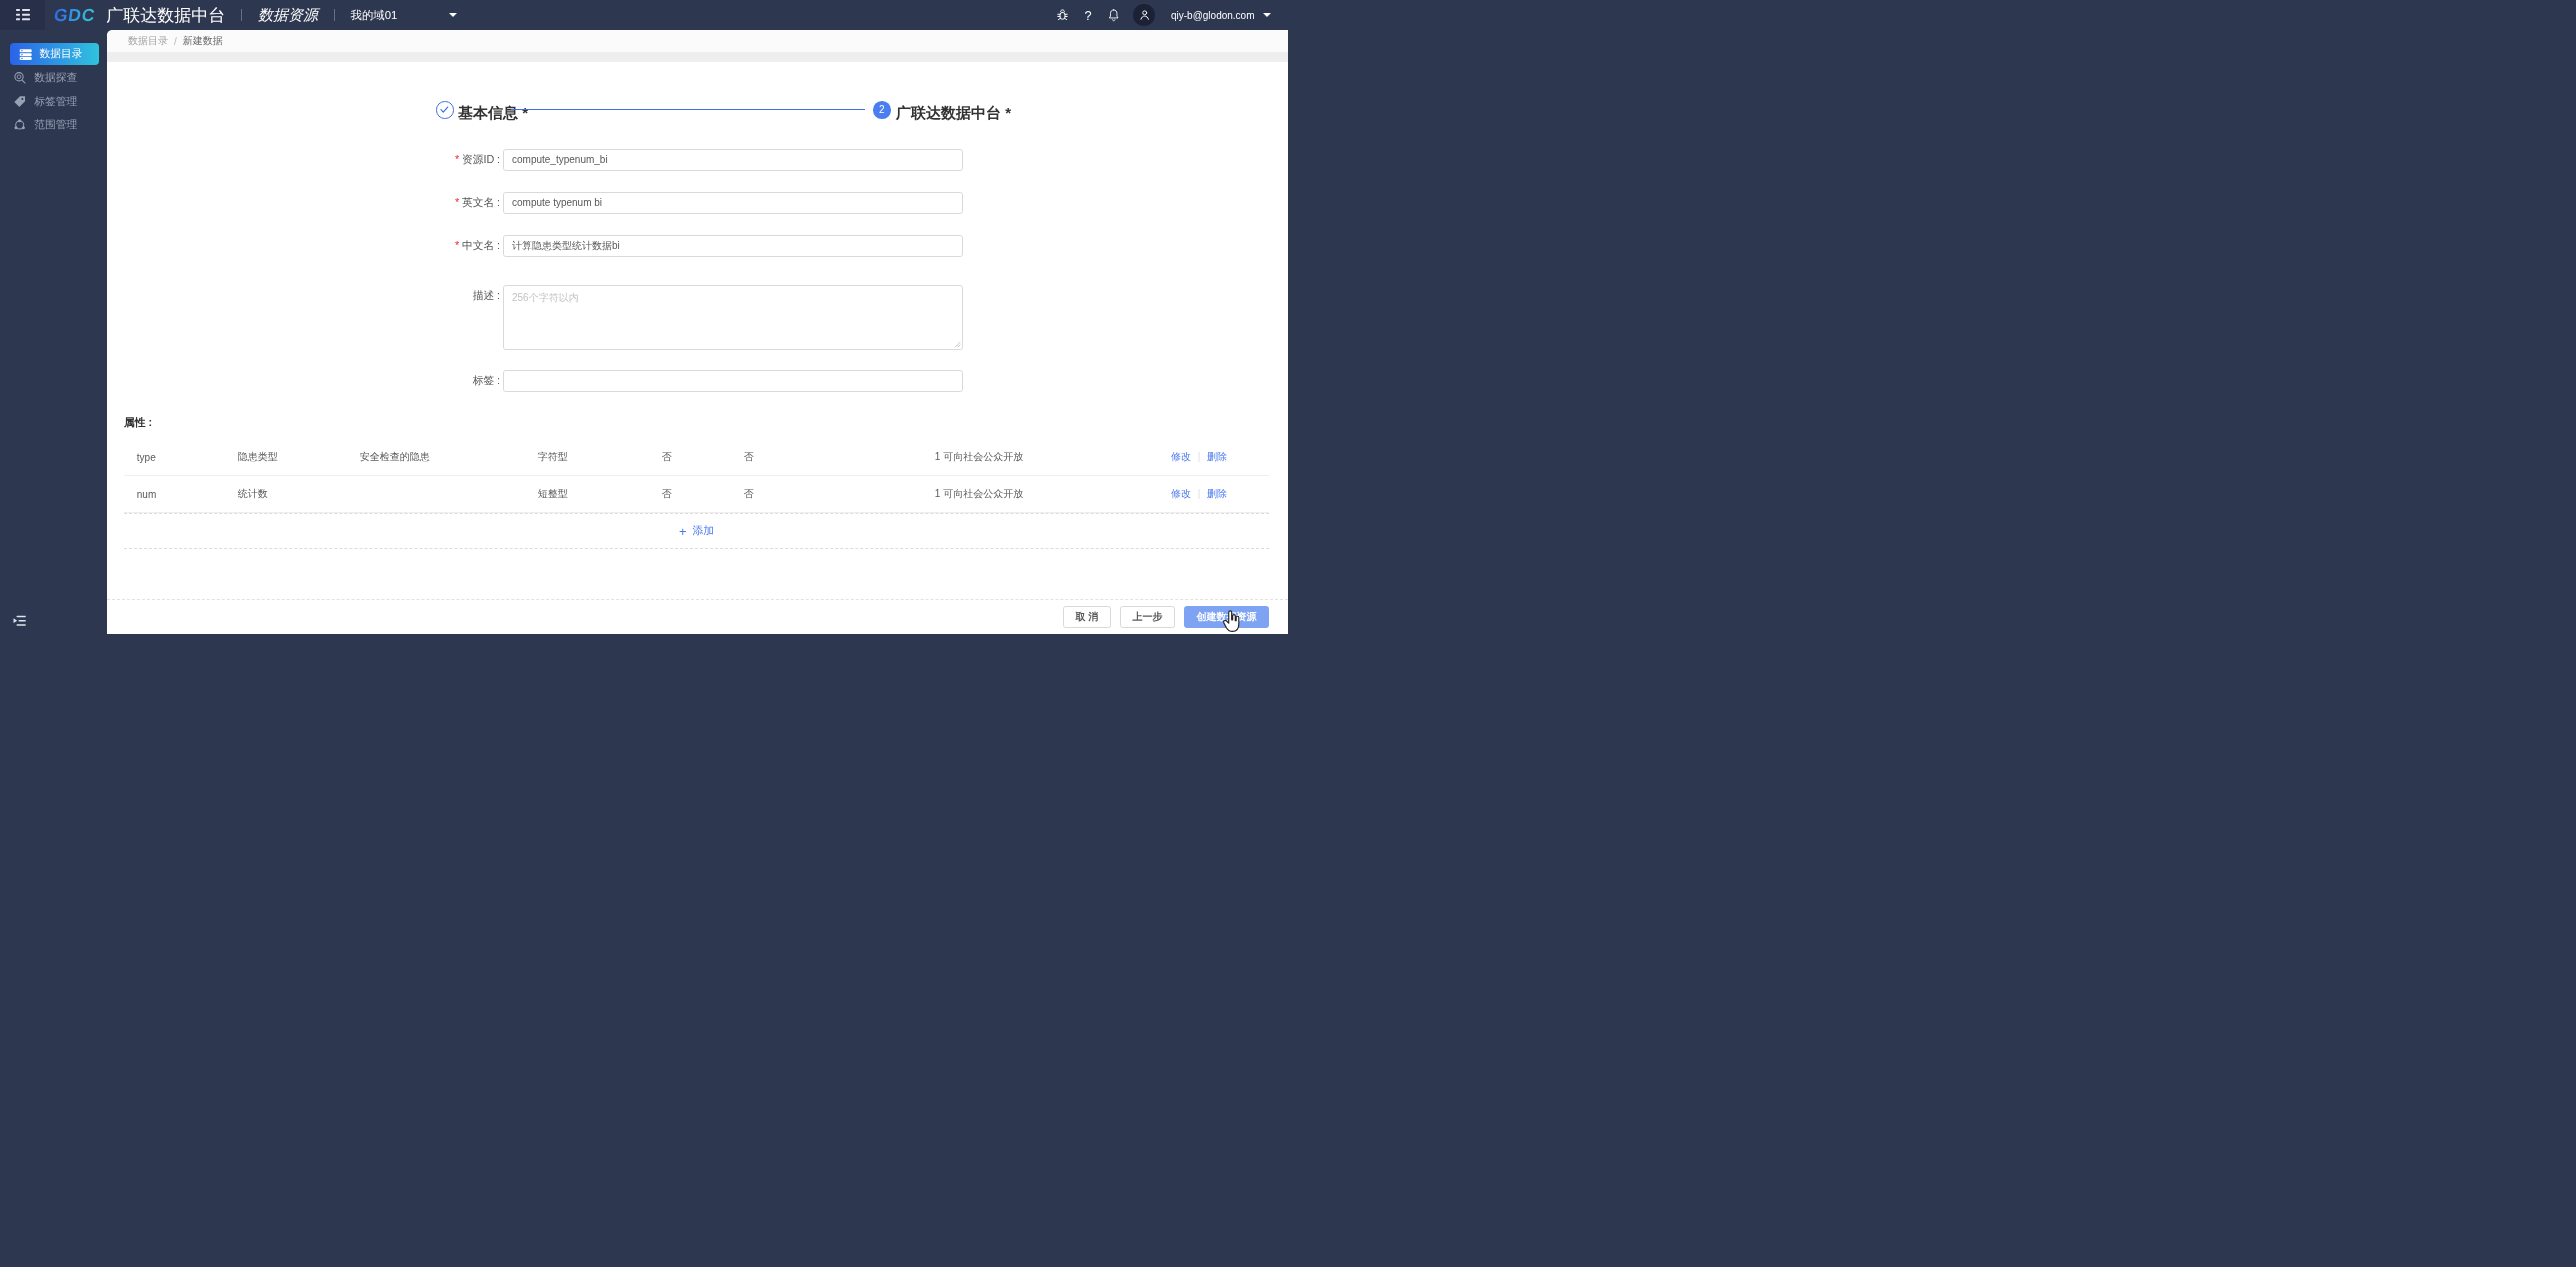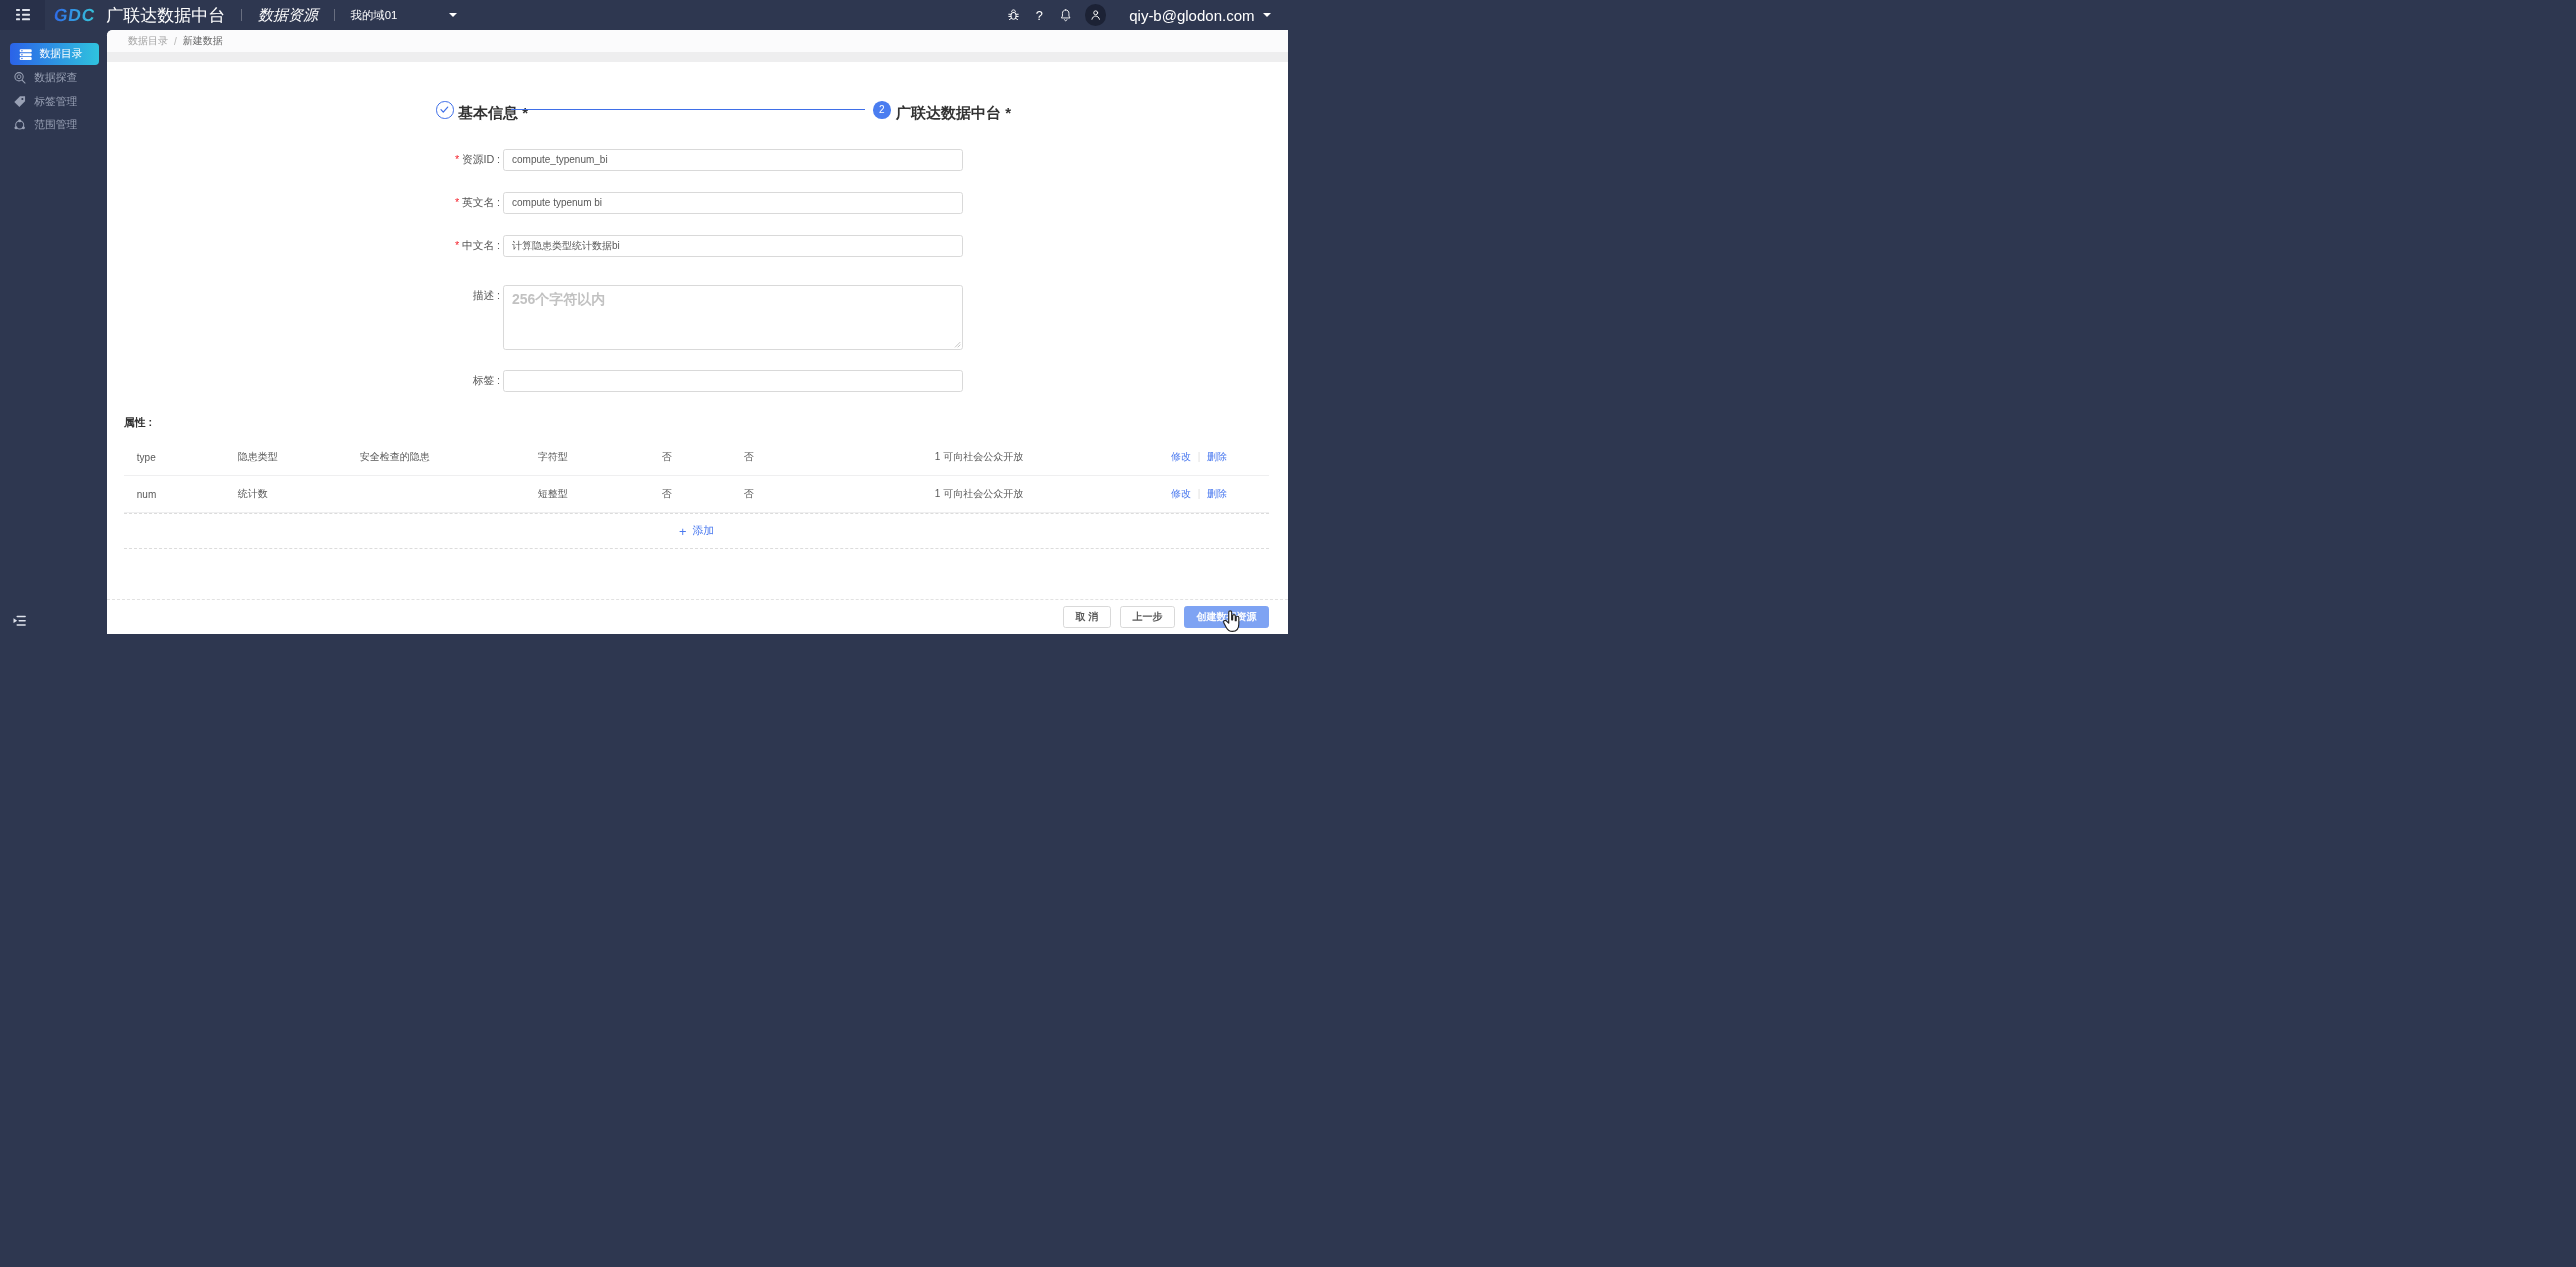--- a/index.html
+++ b/index.html
@@ -19,21 +19,21 @@
   .app-title { color:#ffffff; font-size:17px; margin-left:10.8px; white-space:nowrap; }
   .nav-divider { width:0.7px; height:12px; background:rgba(255,255,255,.28); margin:0 16px; }
   .nav-menu { color:#ffffff; font-size:15px; cursor:pointer;font-style:italic; }
   .domain { display:flex; align-items:center; color:#ffffff; font-size:11.4px; cursor:pointer; }
   .domain .caret { margin-left:52px; }
   .caret { width:0; height:0; border-left:4px solid transparent; border-right:4px solid transparent; border-top:4.7px solid #ffffff; }
   .nav-right { margin-left:auto; display:flex; align-items:center; margin-right:17.5px; }
   .nav-icon { width:15px; height:15px; display:flex; align-items:center; justify-content:center; margin-left:10.8px; cursor:pointer; }
   .help-glyph { color:#ffffff; font-size:12.8px; font-weight:400; }
   .avatar { width:21.5px; height:21.5px; border-radius:50%; background:#1c2235; display:flex; align-items:center; justify-content:center; margin-left:12px; cursor:pointer; }
-  .email { color:#ffffff; font-size:15px; margin-left:23px; cursor:pointer; }
+  .email { color:#ffffff; font-size:10px; margin-left:16px; cursor:pointer; }
   .nav-right .caret { margin-left:8px; }
   
   .sidebar { position:absolute; left:0; top:30px; width:107px; height:604px; background:#2e3750; }
   .side-item { position:absolute; left:0; width:101px; height:24px; display:flex; align-items:center; color:#98a0b4; font-size:10.8px; cursor:pointer; }
   .side-item .icn { width:13.4px; height:13.4px; margin-left:13.4px; margin-right:7.4px; flex:0 0 auto; }
   .side-item.active { left:10px; width:89px; height:22px; border-radius:4px;
     background:linear-gradient(90deg,#2b63e8,#2fc3de); color:#ffffff; }
   .side-item.active .icn { margin-left:8.7px; }
   .collapse-btn { position:absolute; left:12.8px; bottom:7.4px; width:15px; height:12px; cursor:pointer; }
   
@@ -52,21 +52,21 @@
   .step-label-1 { left:351px; }
   .step-label-2 { left:789px; }
   .step-line { position:absolute; left:404px; top:8px; width:354px; height:1.3px; background:#3f6fe8; }
   
   .frow { position:absolute; left:0; width:100%; }
   .f0 { top:87px; } .f1 { top:130px; } .f2 { top:173px; } .f3 { top:223px; } .f4 { top:308px; }
   .flabel { position:absolute; left:255px; width:138px; text-align:right; line-height:21.5px; font-size:10.8px; color:#565656; white-space:nowrap; }
   .req { color:#f5222d; margin-right:2.7px; }
   .colon { margin-left:2.7px; }
   .finput { position:absolute; left:396px; top:0; width:460px; height:21.5px; border:0.7px solid #d9d9d9; border-radius:2.7px; padding:0 8px; font-size:10px; color:#595959; background:#fff; outline:none; font-family:inherit; }
-  .ftextarea { position:absolute; left:396px; top:0; width:460px; height:65px; border:0.7px solid #d9d9d9; border-radius:2.7px; padding:4.7px 8px; font-size:14px; color:#595959; background:#fff; outline:none; resize:none; font-family:inherit;font-weight:bold; }
+  .ftextarea { position:absolute; left:396px; top:0; width:460px; height:65px; border:0.7px solid #d9d9d9; border-radius:2.7px; padding:4.7px 8px; font-size:10px; color:#595959; background:#fff; outline:none; resize:none; font-family:inherit; }
   .ftextarea::placeholder, .finput::placeholder { color:#c2c2c2; }
   .grip { position:absolute; left:846px; top:55px; pointer-events:none; }
   
   .attr-label { position:absolute; left:17px; top:354px; font-size:10.8px; font-weight:600; color:#333333; }
   .attr-table { position:absolute; left:17px; top:377px; width:1145px; }
   .thead, .trow { display:flex; align-items:center; }
   .thead { height:34px; background:#f6f6f7; font-weight:600; color:#333333; font-size:10px; }
   .trow { height:37px; background:#fff; font-size:10px; color:#595959; border-bottom:1.3px solid #efeff0; }
   .trow:last-of-type { border-bottom:none; }
   .td, .th { flex:0 0 auto; padding-left:12.8px; white-space:nowrap; overflow:hidden; }

